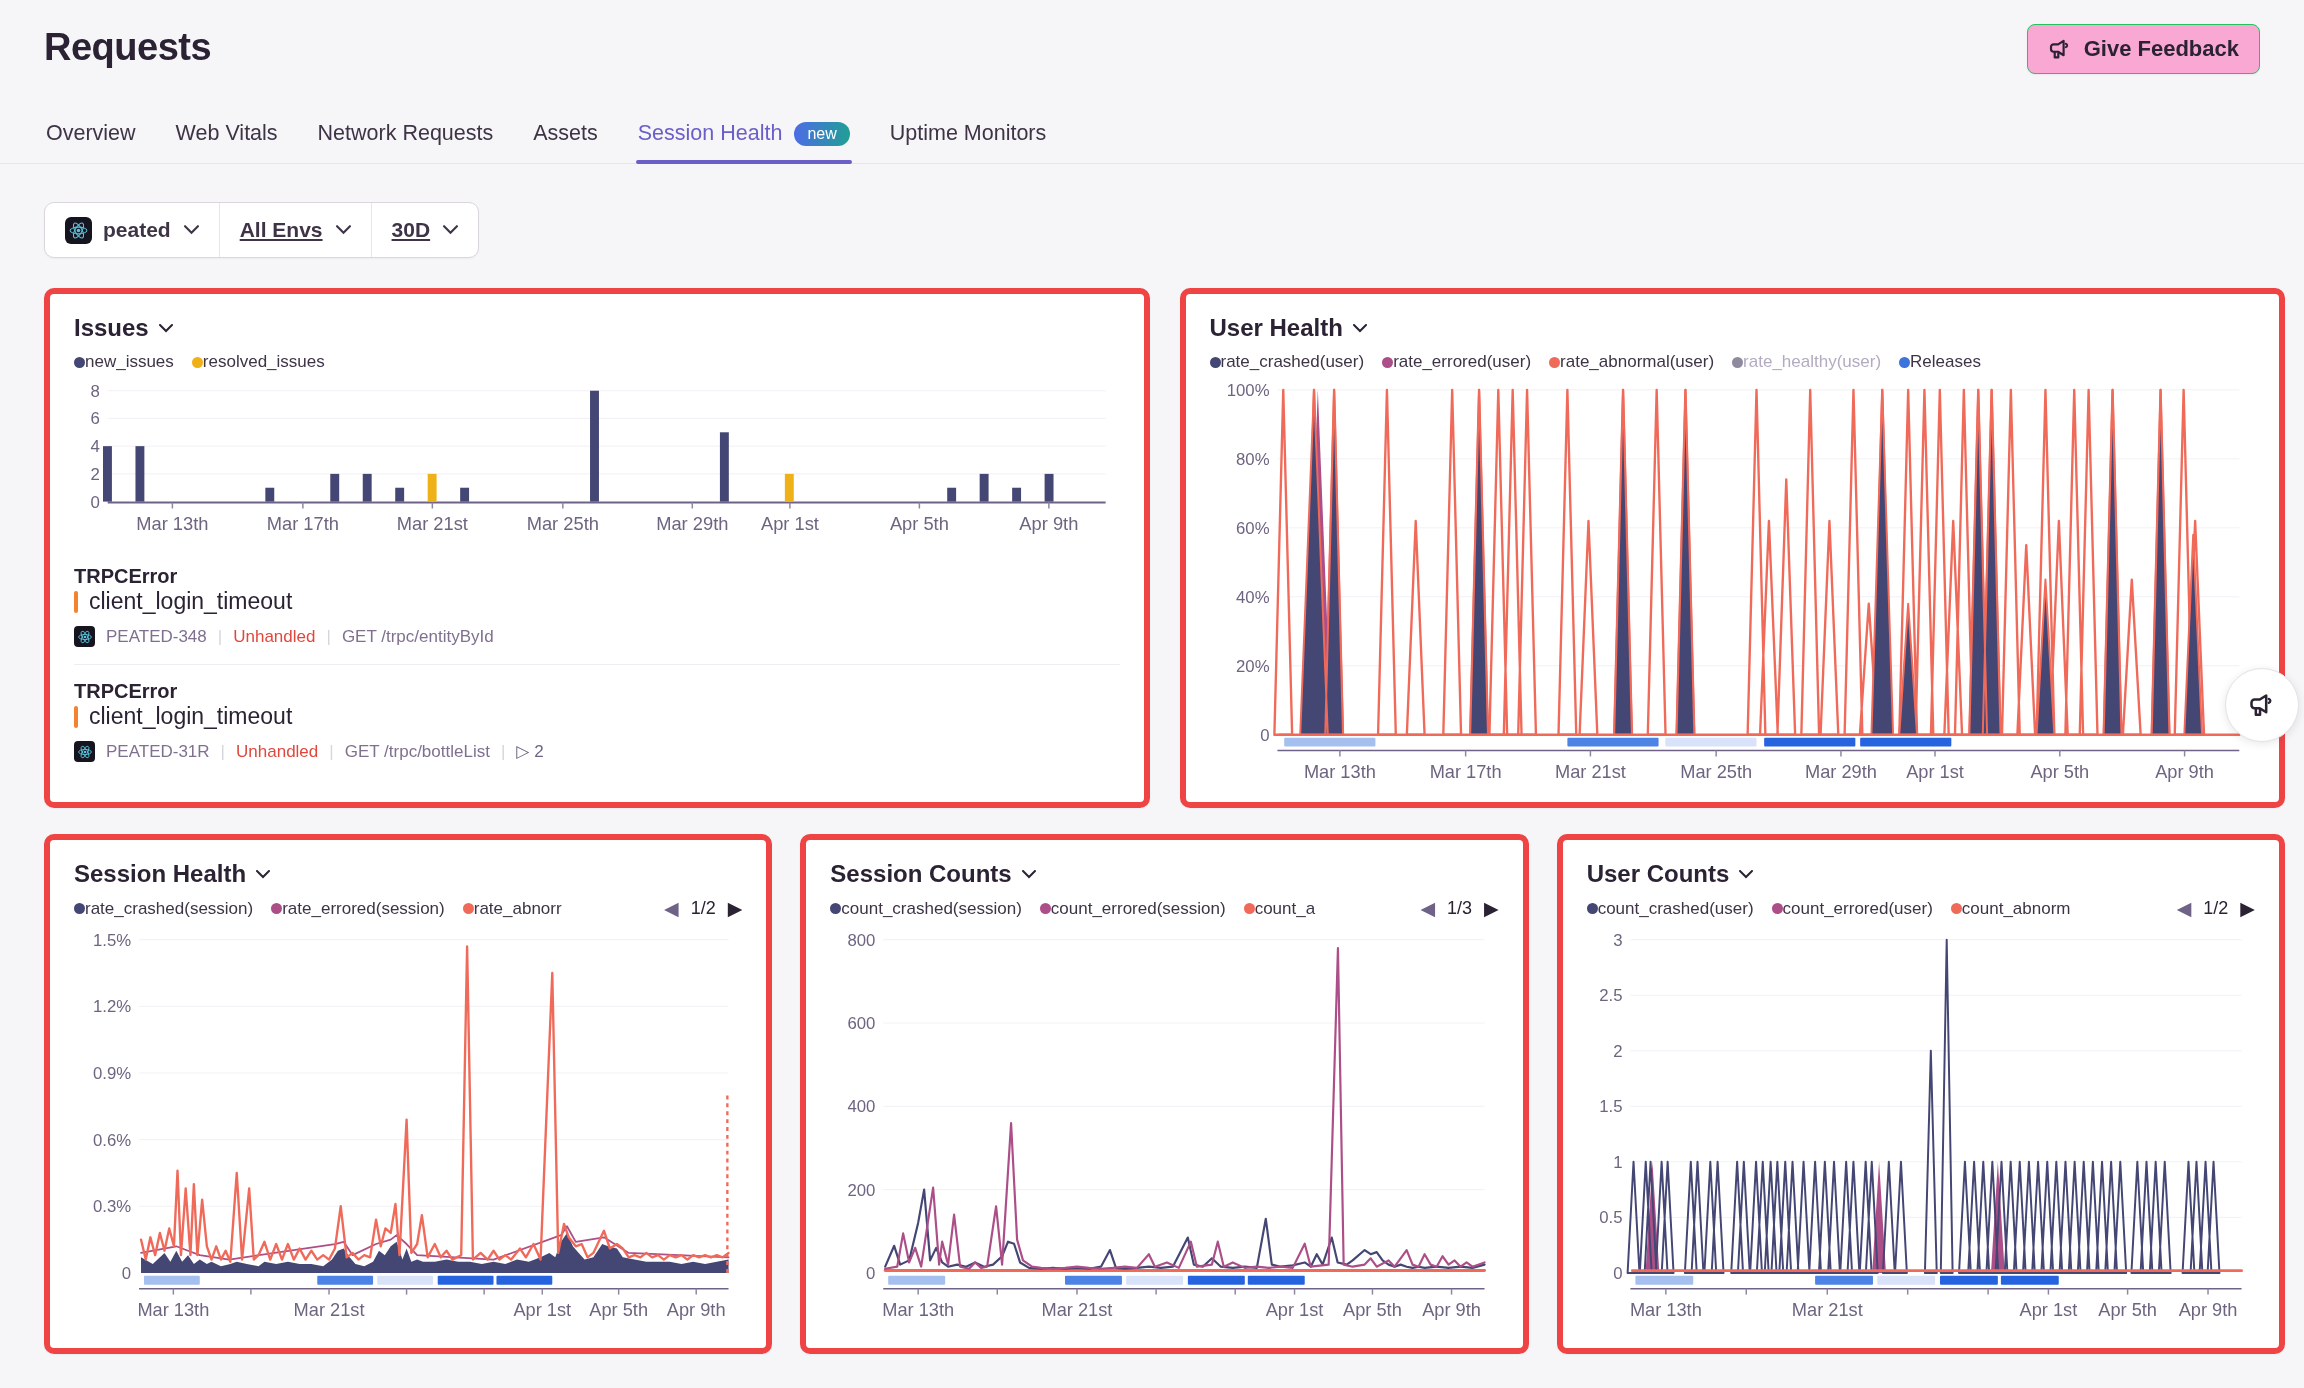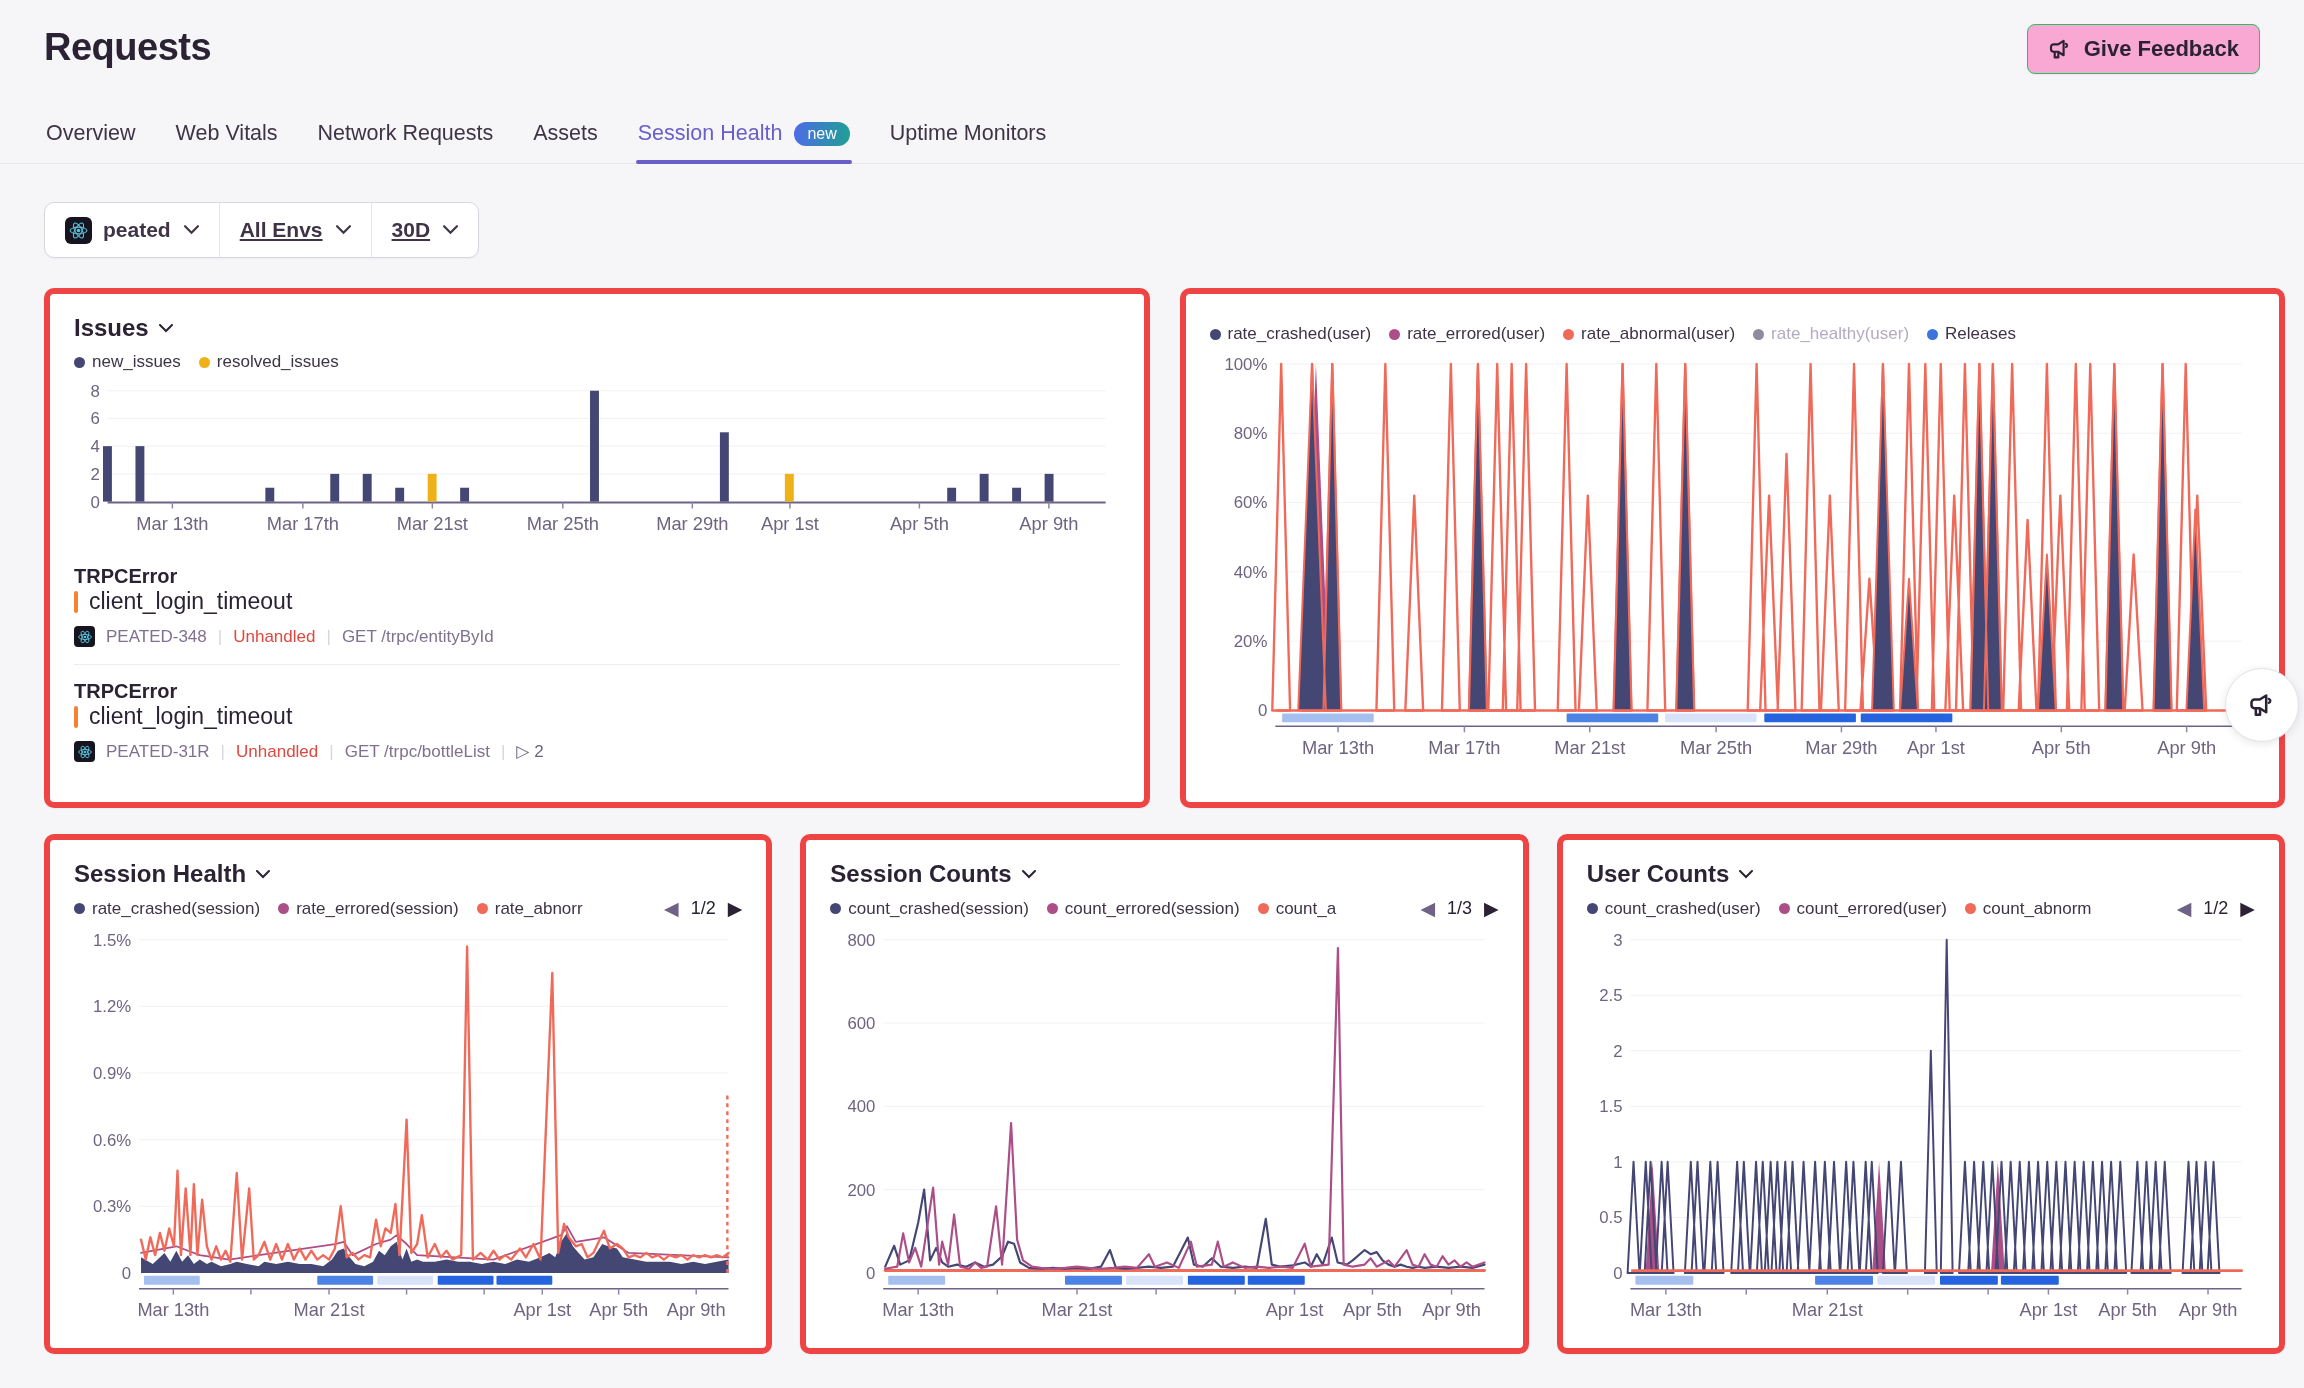--- a/index.html
+++ b/index.html
@@ -69,21 +69,21 @@
     display:flex; flex-direction:column; overflow:hidden;
     box-shadow:0 1px 2px rgba(43,34,51,.04);
   }
   .panel-title-row { display:flex; align-items:center; gap:10px; cursor:pointer; }
   .panel-title { font-size:24px; font-weight:700; color:#2B2233; }
   .legend-row { display:flex; align-items:center; margin-top:10px; }
   .legend {
     display:flex; align-items:center; gap:18px; flex:1; min-width:0;
     font-size:17px; color:#3E3446; white-space:nowrap; overflow:hidden;
   }
-  .legend-item { display:inline-flex; align-items:center; gap:7px; flex-shrink:0; cursor:pointer; }
+  .legend-item { display:inline-flex; align-items:center; flex-shrink:0; cursor:pointer; }
   .legend-item .dot { width:11px; height:11px; border-radius:50%; flex-shrink:0; }
   .pager { display:flex; align-items:center; gap:12px; margin-left:10px; flex-shrink:0; font-size:18px; color:#2B2233; }
   .pg-arrow { font-size:19px; cursor:pointer; line-height:1; }
   .pg-arrow.prev { color:#6F6287; }
   .pg-arrow.next { color:#2B2233; }
   svg.chart { display:block; width:100%; margin-top:8px; }
   #c-issues { height:162px; }
   #c-user-health { height:414px; }
   #c-session-health, #c-session-counts, #c-user-counts { height:402px; }
   svg text { font-family:"Liberation Sans", sans-serif; }
@@ -288,20 +288,26 @@
             <span class="sep">|</span>
             <span>GET /trpc/bottleList</span>
             <span class="sep">|</span>
             <span class="expand">▷ 2</span>
           </div>
         </div>
       </div>
   </section>
 
   <section class="panel">
+    <div class="panel-title-row">
+      <span class="panel-title">User Health</span>
+      <svg width="14" height="9" viewBox="0 0 14 9">
+          <path d="M1 1l6 6 6-6" stroke="#2B2233" stroke-width="2" fill="none" stroke-linecap="round"></path>
+        </svg>
+    </div>
     <div class="legend-row">
       <div class="legend">
           <span class="legend-item">
             <span class="dot" style="background: rgb(68, 70, 116);"></span>
             <span>rate_crashed(user)</span>
           </span>
           <span class="legend-item">
             <span class="dot" style="background: rgb(172, 78, 135);"></span>
             <span>rate_errored(user)</span>
           </span>

